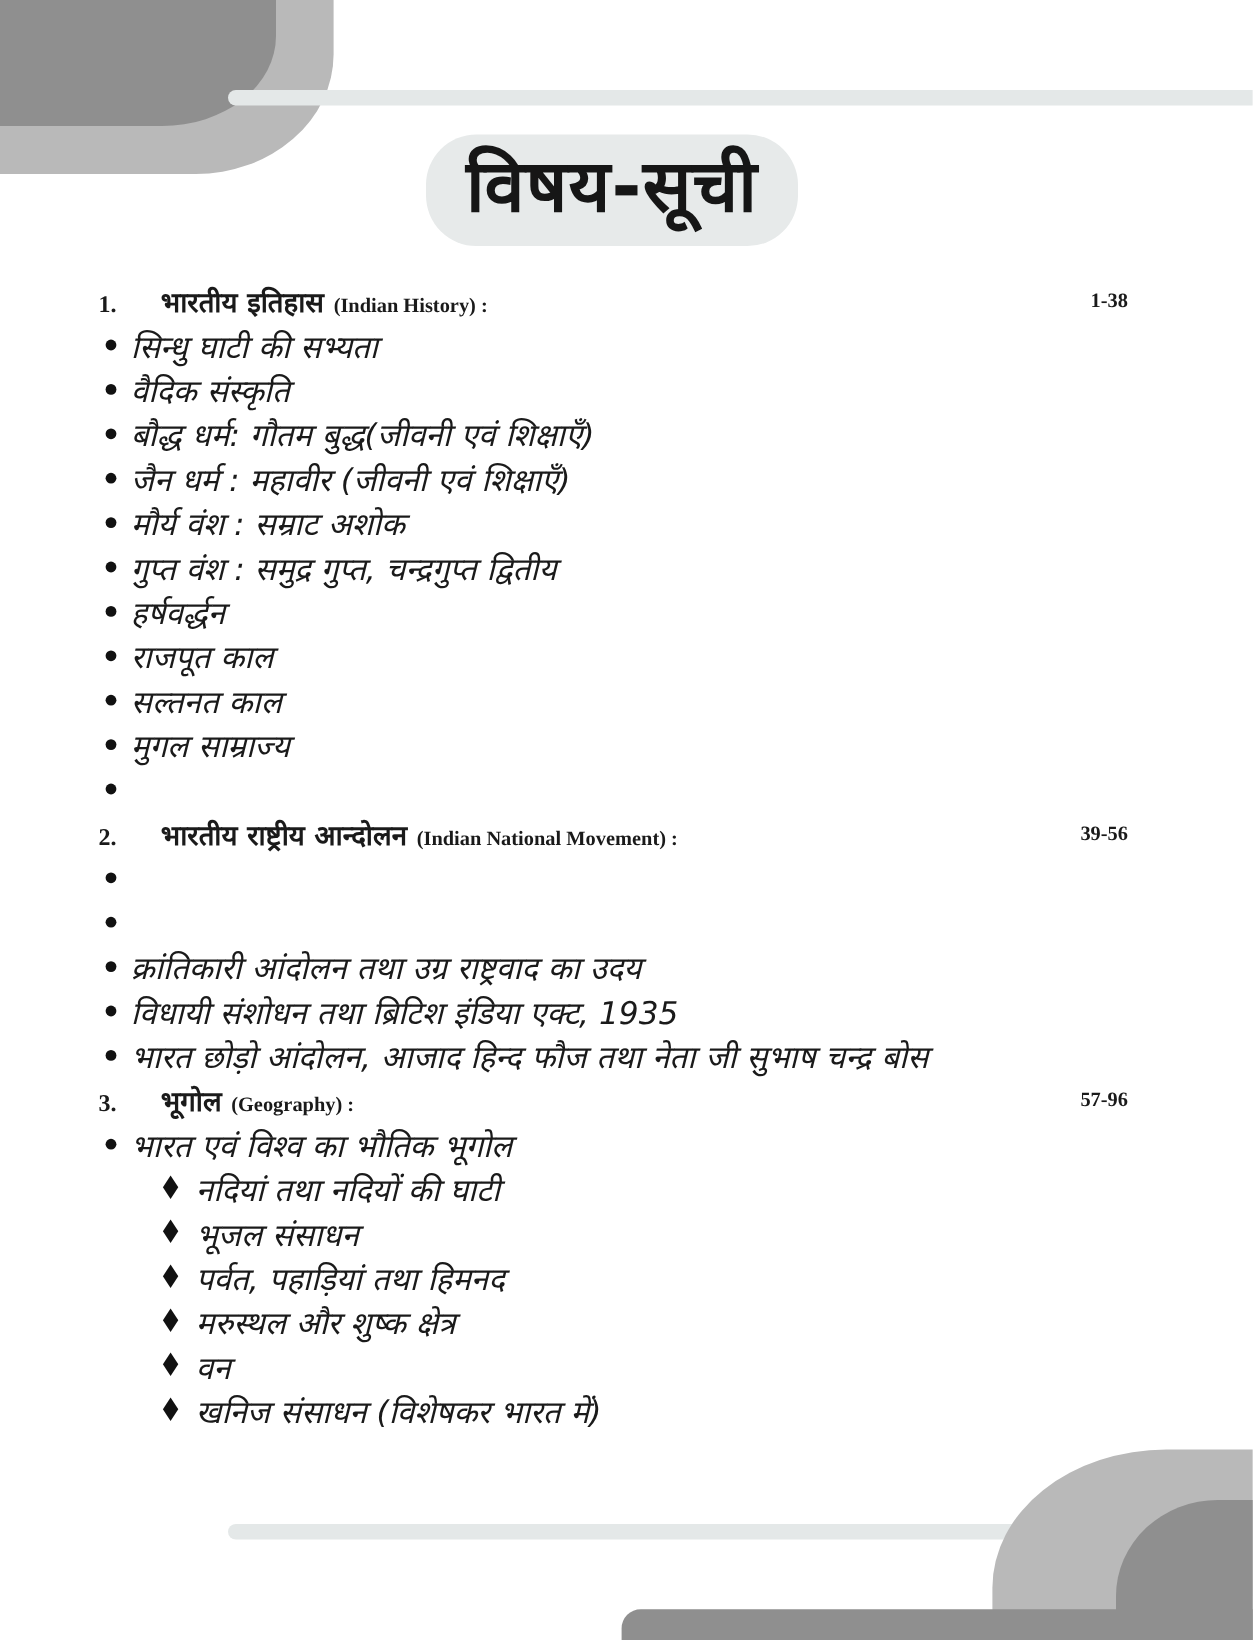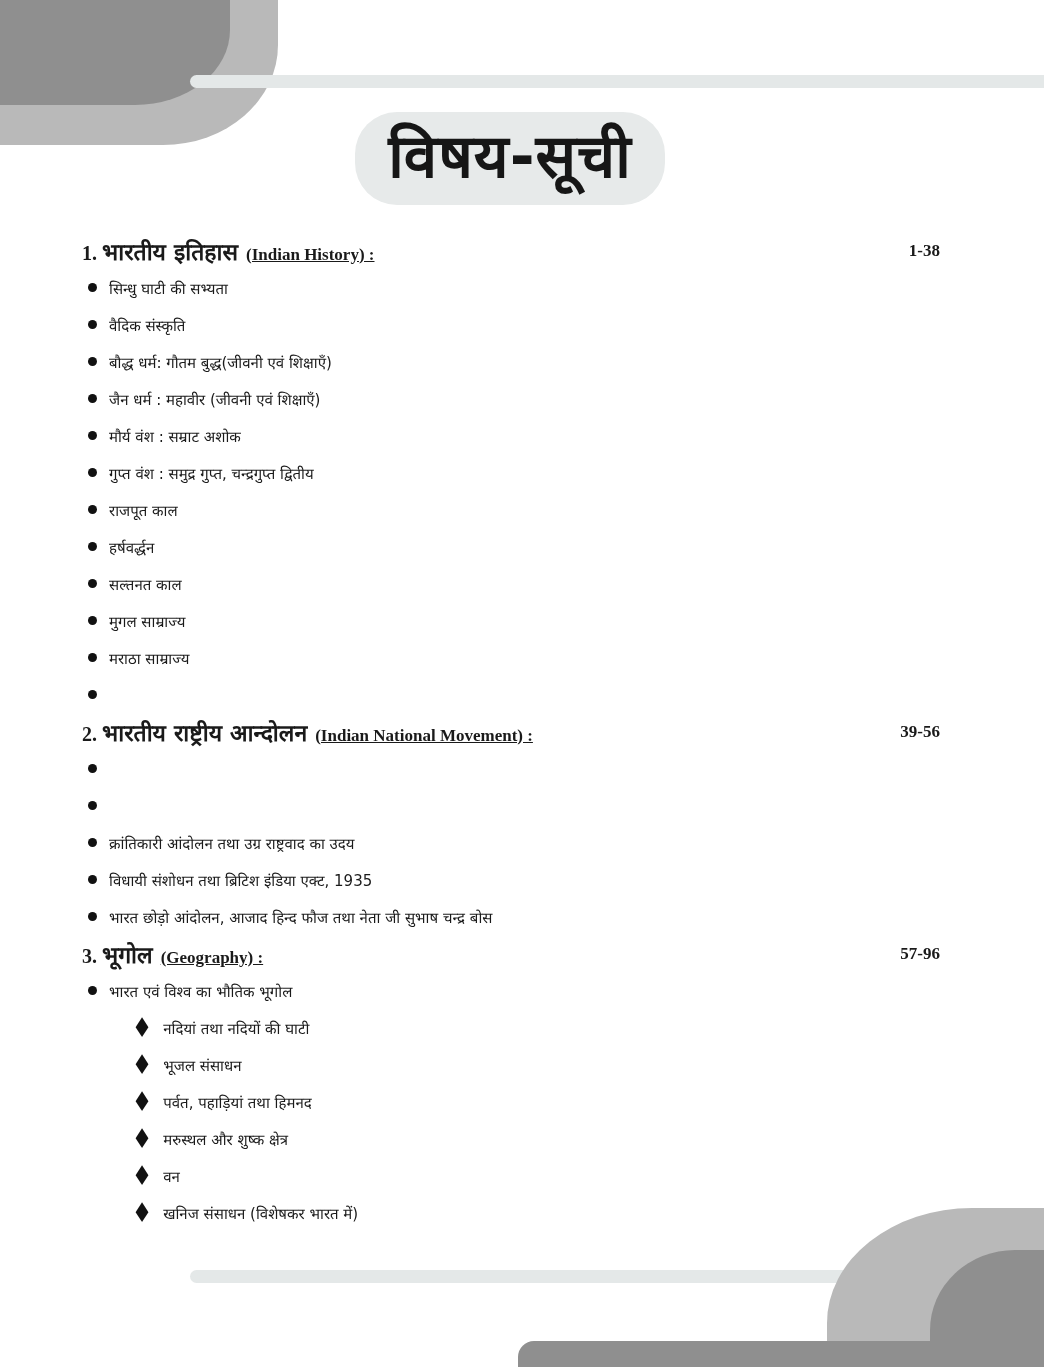--- a/index.html
+++ b/index.html
@@ -88,45 +88,46 @@
   .sec-num {
     font-family: "Liberation Serif", serif;
     font-weight: bold;
     font-size: 20px;
     margin-right: 5px;
   }
   .sec-hi {
     font-size: 23px;
     font-weight: bold;
     margin-right: 8px;
+    margin-left: 32px;
   }
   .sec-en {
     font-family: "Liberation Serif", serif;
     font-weight: bold;
     font-size: 17px;
-    text-decoration: underline;
   }
   .sec-pages {
     font-family: "Liberation Serif", serif;
     font-weight: bold;
     font-size: 17px;
     white-space: nowrap;
   }
 
   .bullet-row { padding-left: 6px; }
   .dot {
     width: 9px; height: 9px;
     border-radius: 50%;
     background: #111;
     flex: 0 0 auto;
     margin-right: 12px;
   }
   .item-text {
-    font-size: 15px;
+    font-size: 26px;
     white-space: nowrap;
+    font-style: italic;
   }
 
   .sub-row { padding-left: 48px; }
   .diamond {
     font-size: 27px;
     line-height: 1;
     color: #111;
     flex: 0 0 auto;
     margin-right: 9px;
     transform: scaleX(0.85);
@@ -177,37 +178,33 @@
   <div class="row bullet-row">
       <span class="dot"></span>
       <span class="item-text">मौर्य वंश : सम्राट अशोक</span>
     </div>
   <div class="row bullet-row">
       <span class="dot"></span>
       <span class="item-text">गुप्त वंश : समुद्र गुप्त, चन्द्रगुप्त द्वितीय</span>
     </div>
   <div class="row bullet-row">
       <span class="dot"></span>
+      <span class="item-text">हर्षवर्द्धन</span>
+    </div>
+  <div class="row bullet-row">
+      <span class="dot"></span>
       <span class="item-text">राजपूत काल</span>
     </div>
   <div class="row bullet-row">
       <span class="dot"></span>
-      <span class="item-text">हर्षवर्द्धन</span>
-    </div>
-  <div class="row bullet-row">
-      <span class="dot"></span>
       <span class="item-text">सल्तनत काल</span>
     </div>
   <div class="row bullet-row">
       <span class="dot"></span>
       <span class="item-text">मुगल साम्राज्य</span>
-    </div>
-  <div class="row bullet-row">
-      <span class="dot"></span>
-      <span class="item-text">मराठा साम्राज्य</span>
     </div>
   <div class="row bullet-row">
       <span class="dot"></span>
     </div>
 
   <div class="row heading-row">
     <span class="heading-left">
       <span class="sec-num">2.</span>
       <span class="sec-hi">भारतीय राष्ट्रीय आन्दोलन</span>
       <span class="sec-en">(Indian National Movement) :</span>

